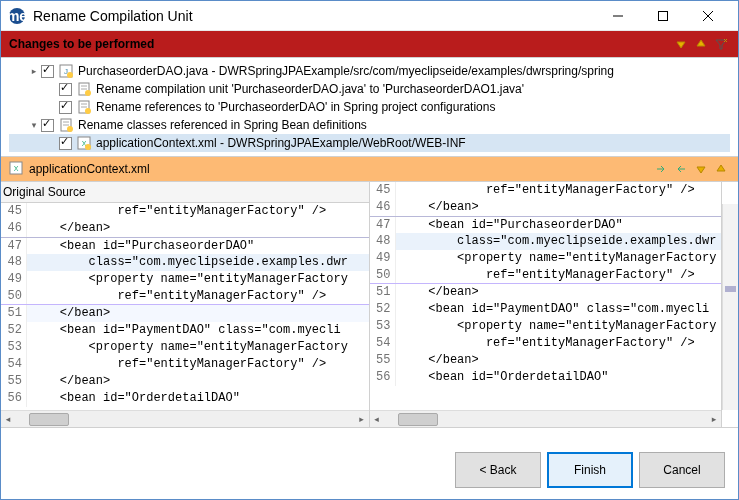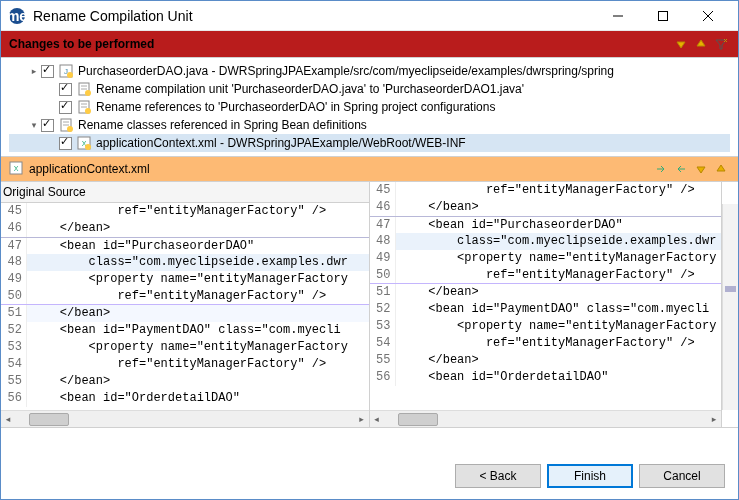--- a/index.html
+++ b/index.html
@@ -34,21 +34,21 @@
   .hl-block-top { border-top: 1px solid #b8b8d8; }
   .hl-block-bot { border-bottom: 1px solid #c4b5fd; }
   .hl-line { background: #eaf2fb; }
   .cursor-line { background: #f4f8ff; }
   .overview { position:absolute; right:0; top:22px; bottom:17px; width:16px; background:#f3f3f3; border-left:1px solid #ddd;}
   .overview .mark { position:absolute; left:2px; right:2px; height:6px; background:#b0b0d0; }
   .hscroll { height: 17px; background: #f0f0f0; border-top: 1px solid #ddd; display:flex; align-items:center;}
   .hscroll .thumb { height: 13px; background: #cfcfcf; border:1px solid #aaa; border-radius:2px; margin-left:14px; width:40px;}
   .hscroll .arrow { width:14px; height:14px; display:flex; align-items:center; justify-content:center; color:#666; font-size:9px;}
   .buttons { position: absolute; bottom: 12px; right: 14px; display: flex; gap: 6px; }
-  .btn { min-width: 86px; height: 24px; border: 1px solid #adadad; background: #e1e1e1; font-size: 12px; cursor: pointer; }
+  .btn { min-width: 86px; height: 36px; border: 1px solid #adadad; background: #e1e1e1; font-size: 12px; cursor: pointer; }
   .btn:disabled { color: #9a9a9a; background: #efefef; }
   .btn.primary { border: 2px solid #0078d7; background: #e5f1fb; }
   .indent1 { width: 18px; } .indent2 { width: 36px; }
   svg.gly { width:14px; height:14px; }
 </style>
 </head>
 <body>
 
 <div class="titlebar">
   <div class="app-icon">me</div>

